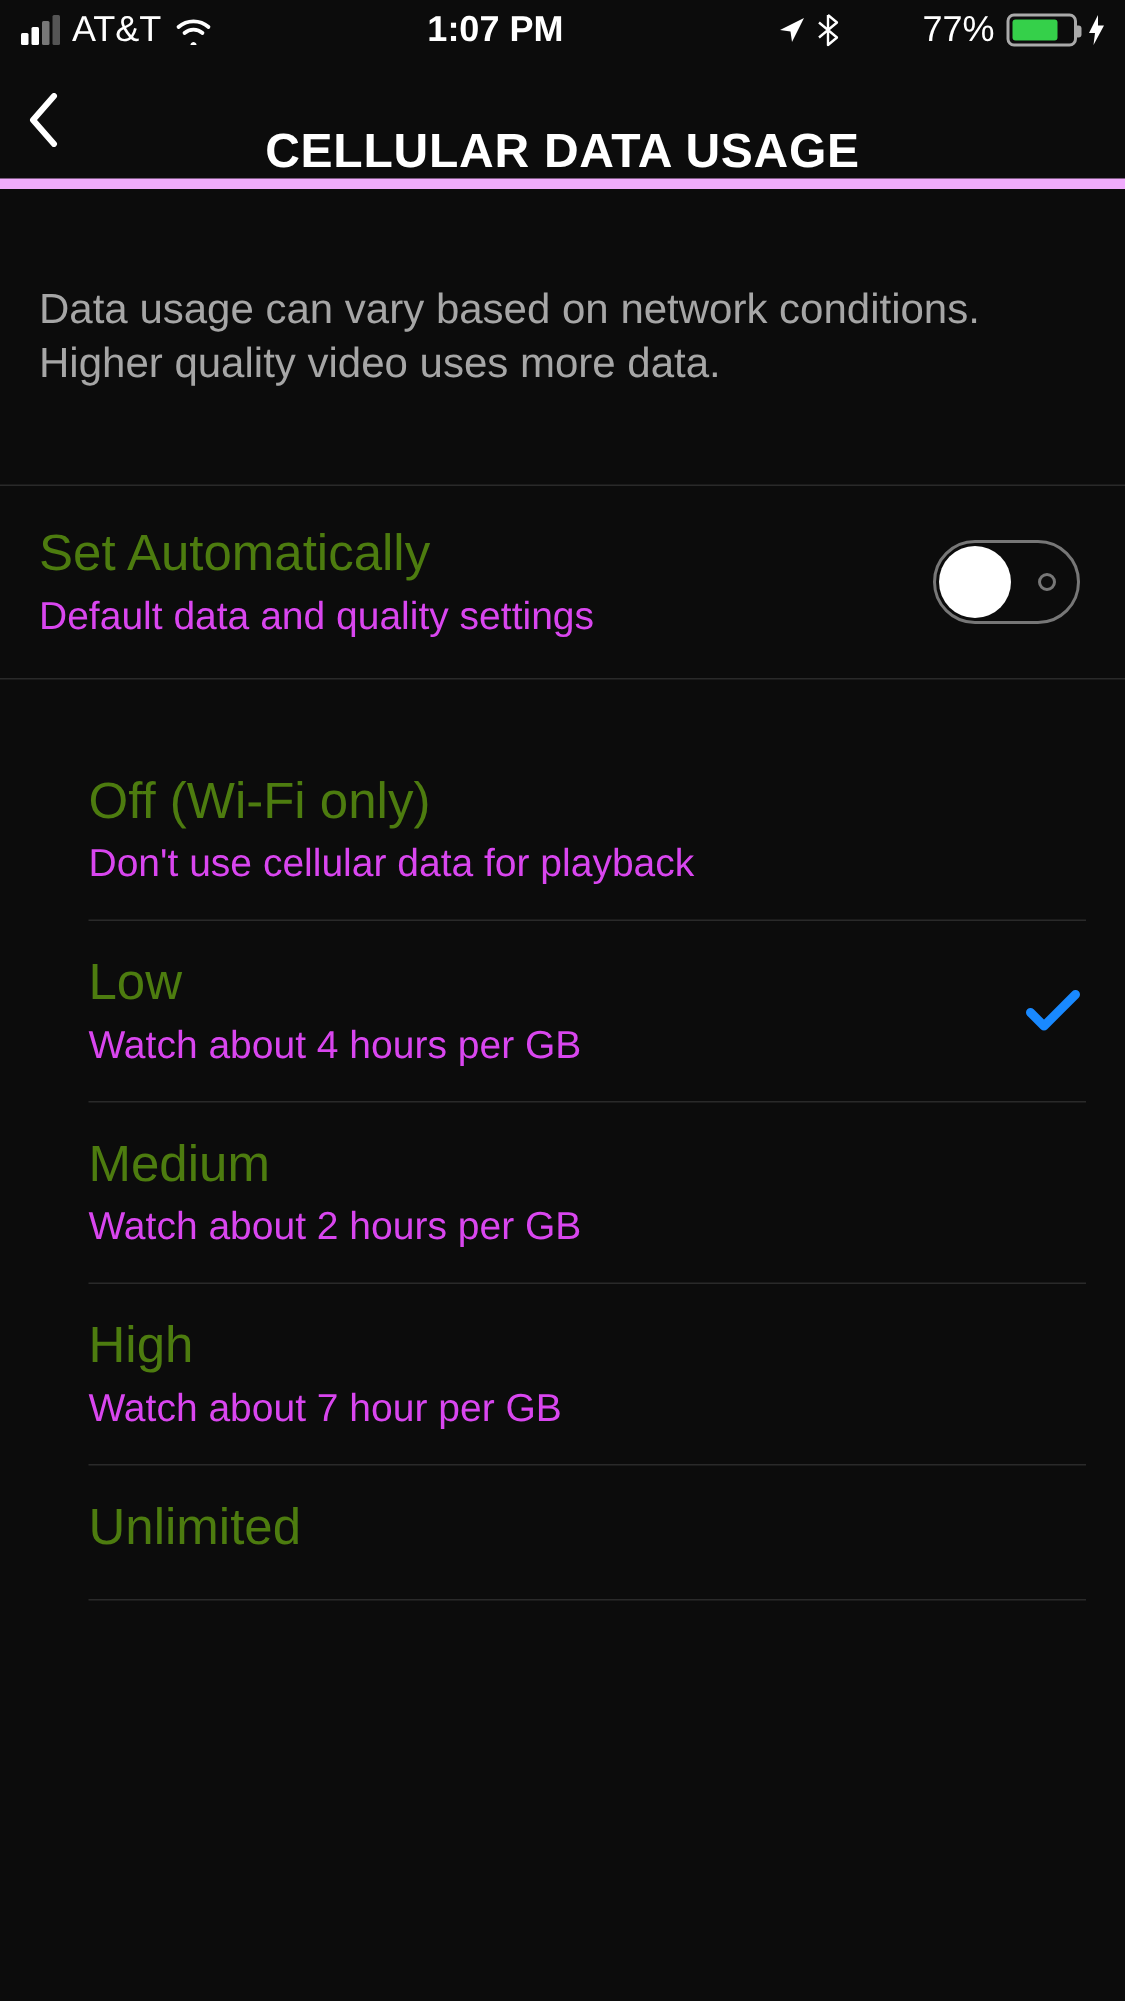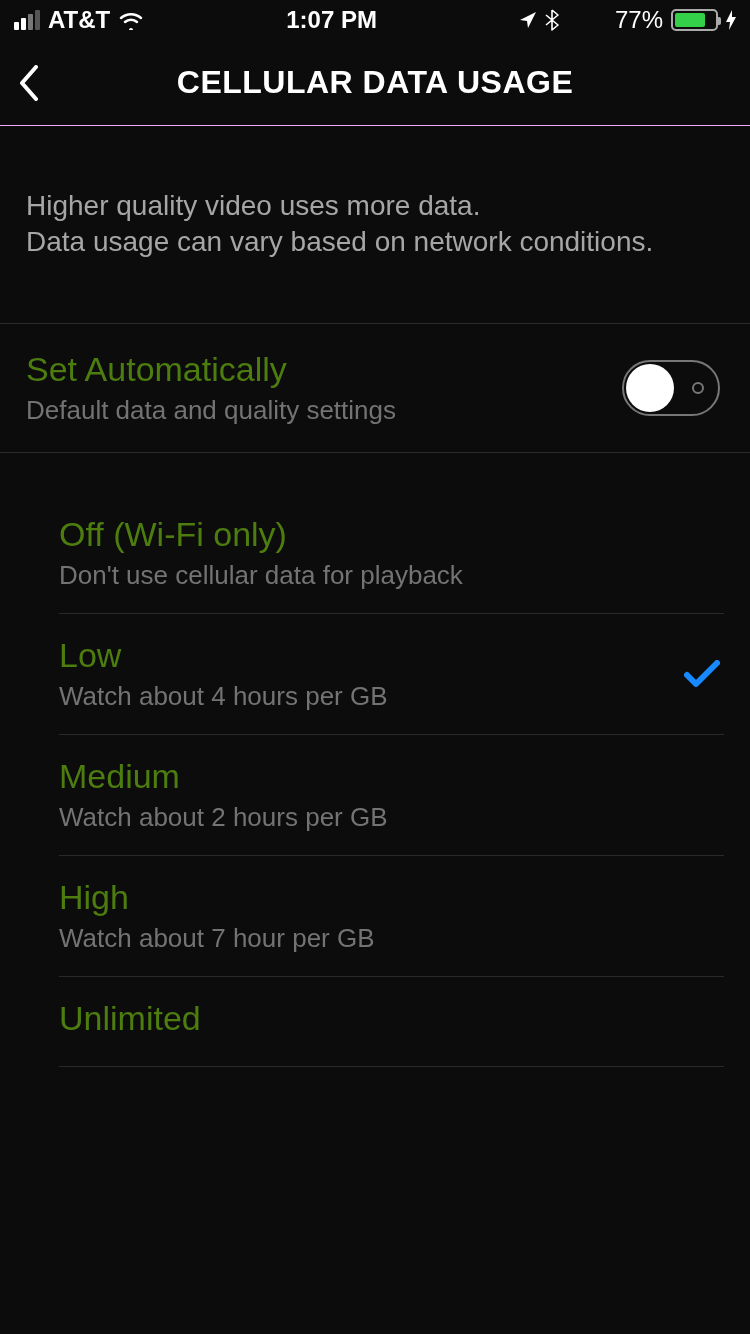--- a/index.html
+++ b/index.html
@@ -16,21 +16,21 @@
     .status-bar {
       height: 40px;
       display: flex;
       align-items: center;
       justify-content: space-between;
       padding: 0 14px;
       font-size: 24px;
       font-weight: 600;
     }
     .sb-left, .sb-right { display: flex; align-items: center; gap: 8px; }
-    .sb-left .carrier { font-weight: 700; }
+    .sb-left .carrier { font-weight: 400; }
     .sb-right .pct { font-weight: 400; margin-left: 48px; }
 
     .signal-bars { display: flex; align-items: flex-end; gap: 2px; }
     .signal-bars span {
       width: 5px; background: #fff; border-radius: 1px;
     }
     .signal-bars .b1 { height: 8px; }
     .signal-bars .b2 { height: 12px; }
     .signal-bars .b3 { height: 16px; background: #777; }
     .signal-bars .b4 { height: 20px; background: #555; }
@@ -57,23 +57,23 @@
       height: 100%;
       width: 77%;
       background: #35d04a;
       border-radius: 2px;
     }
 
     
     .nav-header {
       height: 86px;
       display: flex;
-      align-items: center;
+      align-items: flex-end;
       position: relative;
-      border-bottom: 1px solid #f0abfc;
+      border-bottom: 7px solid #f0abfc;
     }
     .back-btn {
       position: absolute;
       left: 18px;
       top: 50%;
       transform: translateY(-50%);
       width: 44px; height: 44px;
       display: flex; align-items: center; justify-content: flex-start;
       cursor: pointer;
     }
@@ -105,21 +105,21 @@
       margin-bottom: 40px;
     }
     .auto-text { flex: 1; }
     .row-title {
       font-size: 34px;
       color: #4d7c0f;
       margin-bottom: 6px;
     }
     .row-sub {
       font-size: 26px;
-      color: #737373;
+      color: #d946ef;
     }
     .toggle {
       width: 98px; height: 56px;
       border-radius: 28px;
       background: #0c0c0c;
       border: 2px solid #777;
       position: relative;
       cursor: pointer;
     }
     .toggle-knob {
@@ -203,22 +203,22 @@
 <div class="nav-header">
   <div class="back-btn">
     <svg width="22" height="36" viewBox="0 0 22 36">
       <path d="M18 2 L4 18 L18 34" stroke="#fff" stroke-width="4" fill="none" stroke-linecap="round" stroke-linejoin="round"></path>
     </svg>
   </div>
   <div class="nav-title">CELLULAR DATA USAGE</div>
 </div>
 
 <div class="info-section">
+  <div class="info-line">Data usage can vary based on network conditions.</div>
   <div class="info-line">Higher quality video uses more data.</div>
-  <div class="info-line">Data usage can vary based on network conditions.</div>
 </div>
 
 <div class="auto-row">
   <div class="auto-text">
     <div class="row-title">Set Automatically</div>
     <div class="row-sub">Default data and quality settings</div>
   </div>
   <div class="toggle">
     <div class="toggle-knob"></div>
     <div class="toggle-off-dot"></div>

